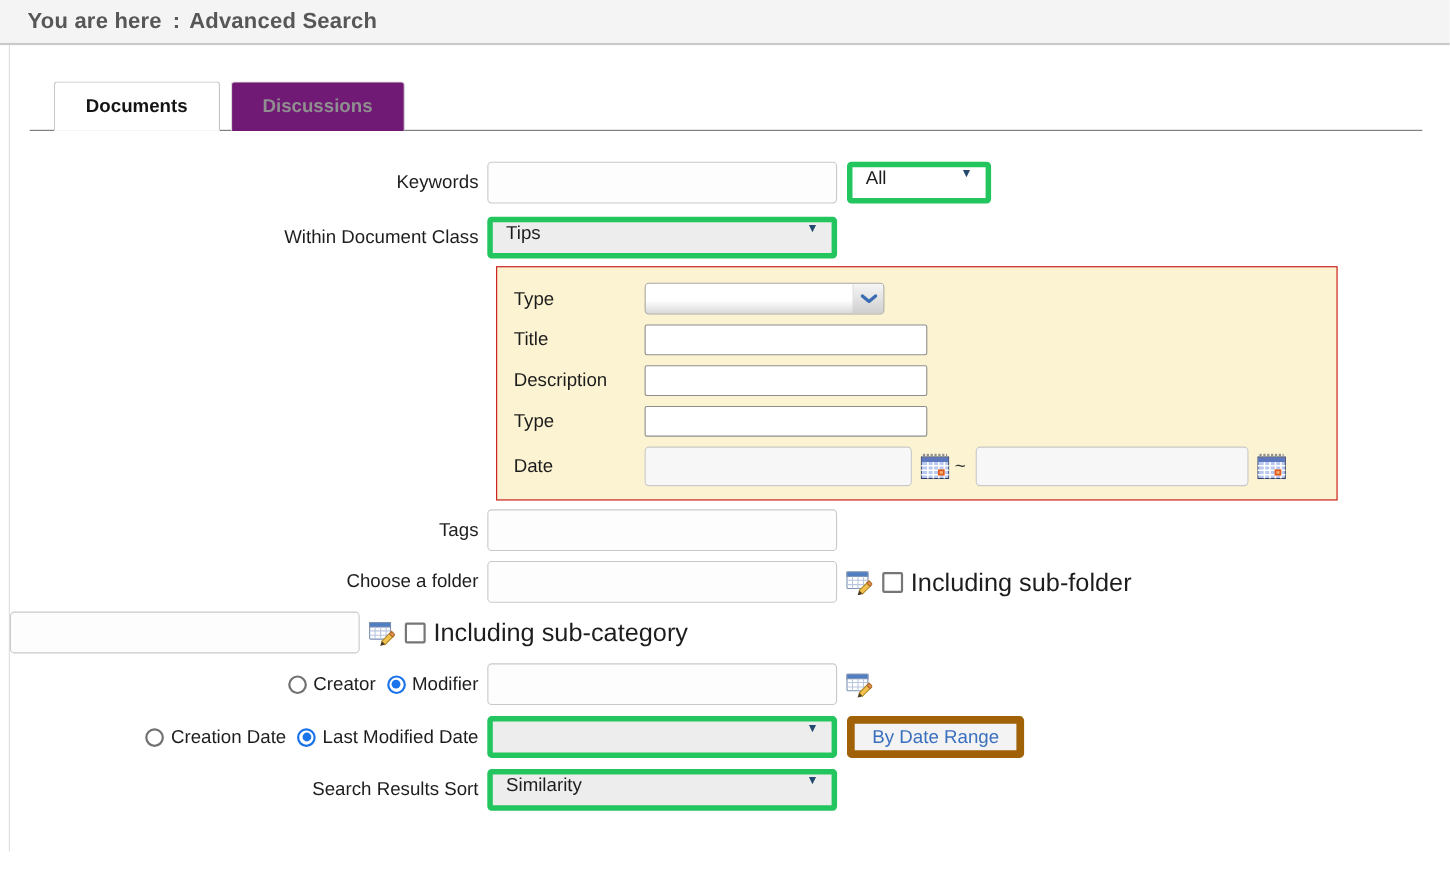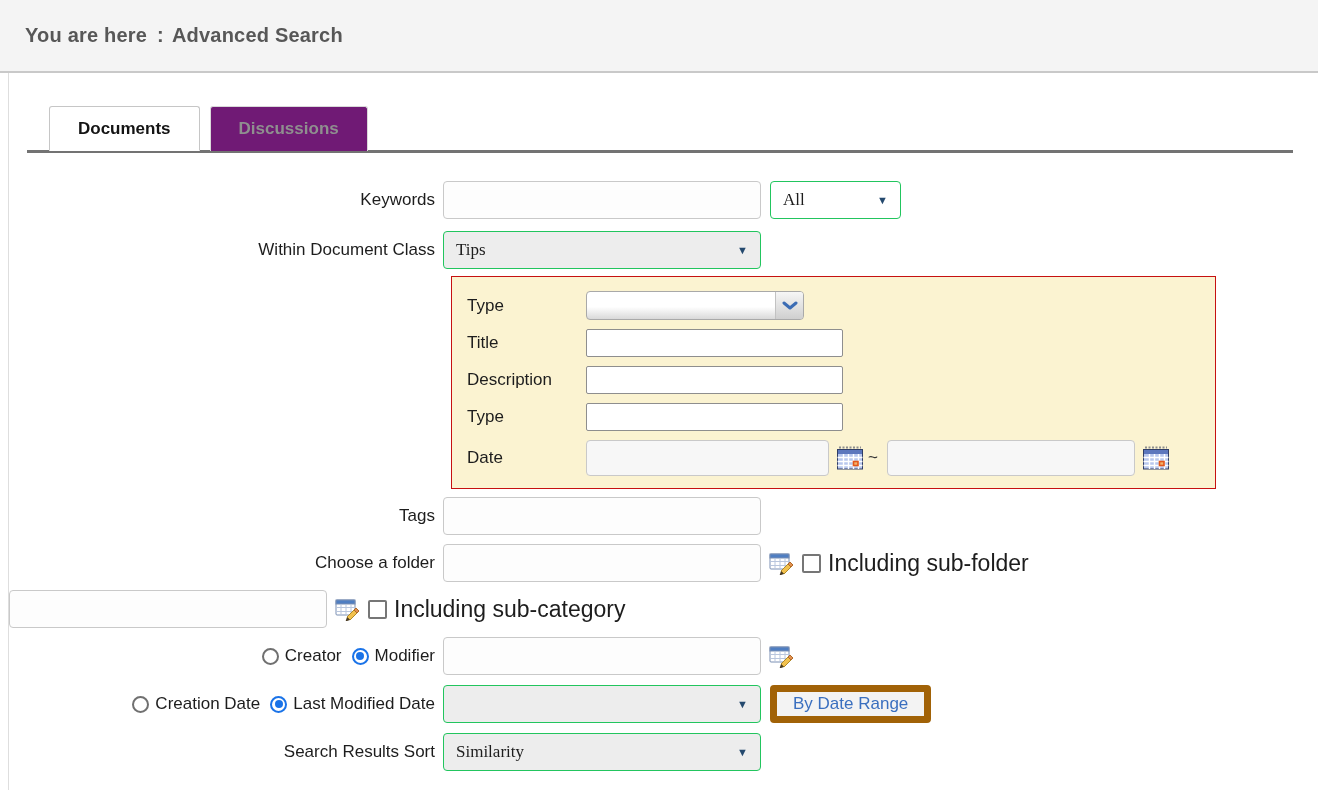--- a/index.html
+++ b/index.html
@@ -3,31 +3,31 @@
 <meta charset="utf-8">
 <style>
   * { margin:0; padding:0; }
   html,body { background:#fff; }
   body {
     width:1318px; height:790px; overflow:hidden;
     font-family:"Liberation Sans", sans-serif; color:#1d1d1d;
   }
   
   .topbar {
-    height:73px; background:#f4f4f4; border-bottom:2px solid #c9c9c9;
+    height:41px; background:#f4f4f4; border-bottom:2px solid #c9c9c9;
     display:flex; align-items:center; padding-left:25px; box-sizing:border-box;
   }
   .crumb { font-size:20px; font-weight:bold; color:#575757; letter-spacing:.2px; display:flex; }
   .crumb .sep { margin:0 8px 0 10px; }
   
   .page { margin-left:8px; border-left:1px solid #dedede; min-height:733px; box-sizing:border-box; }
   
   .tabbar {
     padding-top:33px; margin-left:18px; margin-right:25px;
-    border-bottom:3px solid #737373; display:flex; align-items:flex-end;
+    border-bottom:1px solid #737373; display:flex; align-items:flex-end;
   }
   .tab {
     height:45px; line-height:44px; padding:0 28px; font-size:17px; font-weight:bold;
     box-sizing:border-box; border-radius:3px 3px 0 0; cursor:pointer;
   }
   .tab-active {
     background:#fff; border:1px solid #c6c6c6; border-bottom:1px solid #fff;
     margin-bottom:-1px; margin-left:22px; color:#141414;
   }
   .tab-inactive {
@@ -41,23 +41,23 @@
     width:434px; padding-right:8px; box-sizing:border-box;
     display:flex; justify-content:flex-end; align-items:center;
     font-size:17px; white-space:nowrap;
   }
   .input-main {
     width:318px; height:38px; box-sizing:border-box; border:1px solid #c9c9c9;
     border-radius:4px; background:#fdfdfd; padding:0 10px; font-size:16px;
     font-family:inherit; outline:none; color:#1d1d1d;
   }
   .select-main {
-    width:318px; height:38px; box-sizing:border-box; border:1px solid #22c55e;
-    border-radius:4px; background:#ededed; display:flex; align-items:center;
-    justify-content:space-between; padding:0 12px; font-size:17px; cursor:default;font-family:Liberation Serif, serif;
+    width:318px; height:38px; box-sizing:border-box; border:5px solid #22c55e;
+    border-radius:4px; background:#ededed; display:flex; 
+    justify-content:space-between; padding:0 12px; font-size:17px; cursor:default;
   }
   .select-main.white { width:131px; background:#fff; margin-left:9px; }
   .arrow { font-size:11px; color:#24496e; }
   
   .panel {
     margin-left:442px; width:765px; box-sizing:border-box;
     background:#fbf3d1; border:1px solid #c61111; padding:14px 15px 12px;
   }
   .prow { display:flex; align-items:center; margin-bottom:9px; }
   .prow:last-child { margin-bottom:0; }

